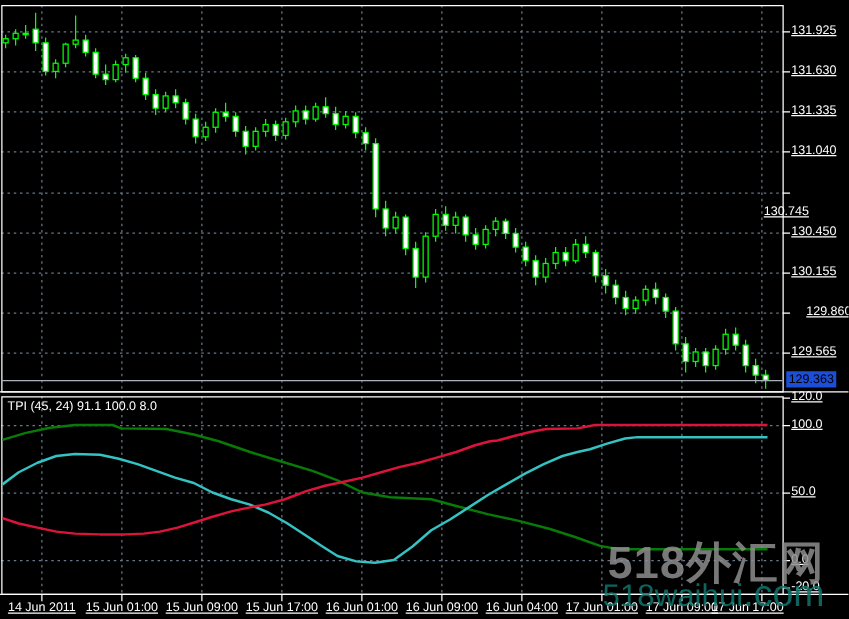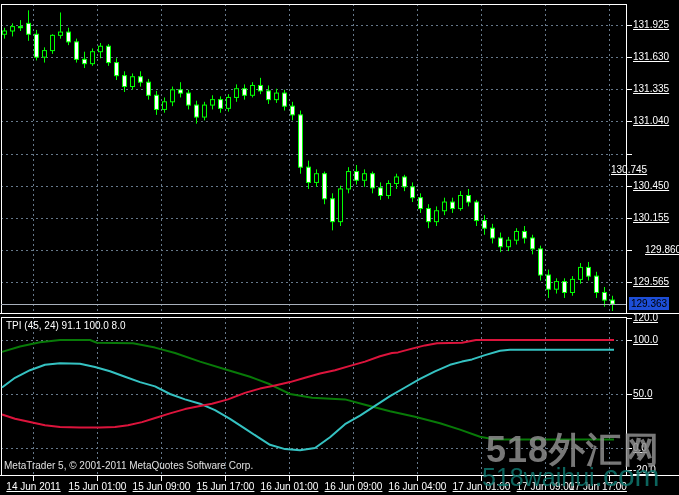--- a/index.html
+++ b/index.html
@@ -278,20 +278,19 @@
       <div class="axlab tlab" style="left: 225.5px; top: 481px;">15 Jun 17:00</div>
       <div class="axlab tlab" style="left: 289.5px; top: 481px;">16 Jun 01:00</div>
       <div class="axlab tlab" style="left: 353.5px; top: 481px;">16 Jun 09:00</div>
       <div class="axlab tlab" style="left: 417.5px; top: 481px;">16 Jun 04:00</div>
       <div class="axlab tlab" style="left: 481.5px; top: 481px;">17 Jun 01:00</div>
       <div class="axlab tlab" style="left: 545.5px; top: 481px;">17 Jun 09:00</div>
       <div class="axlab tlab" style="left: 598px; top: 481px;">17 Jun 17:00</div>
     </div>
 
   <div class="ind-label">TPI (45, 24) 91.1 100.0 8.0</div>
-  <div class="copyright">MetaTrader 5, © 2001-2011 MetaQuotes Software Corp.</div>
   <div class="price-tag">129.363</div>
 
   <div class="watermark">
     <span class="wm1">518外汇网</span>
     <span class="wm2"><span class="a">518waihui</span><span class="b">.com</span></span>
   </div>
 </div>
 
 </body></html>

